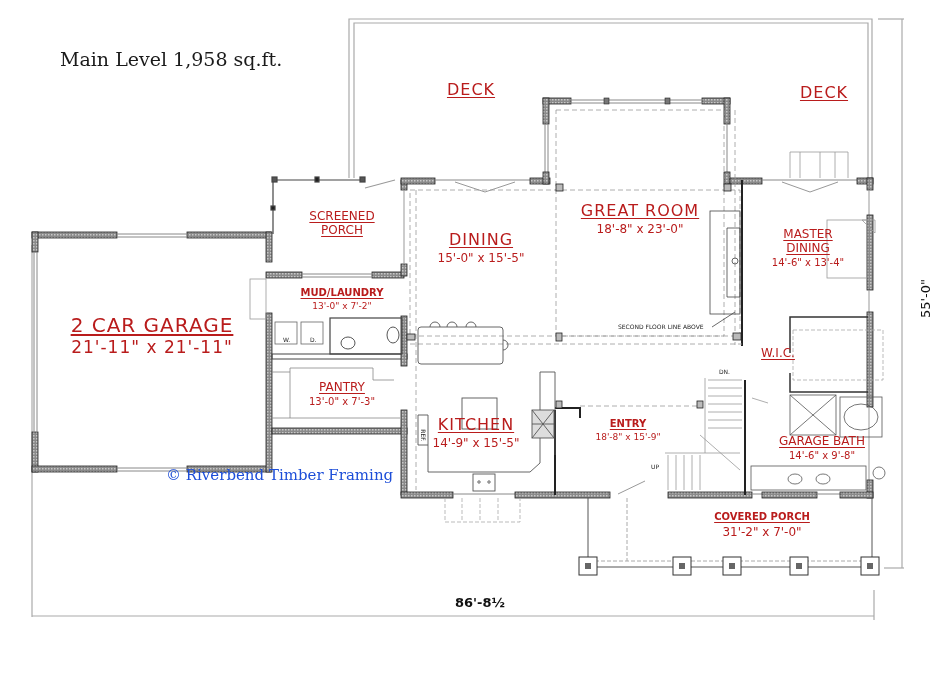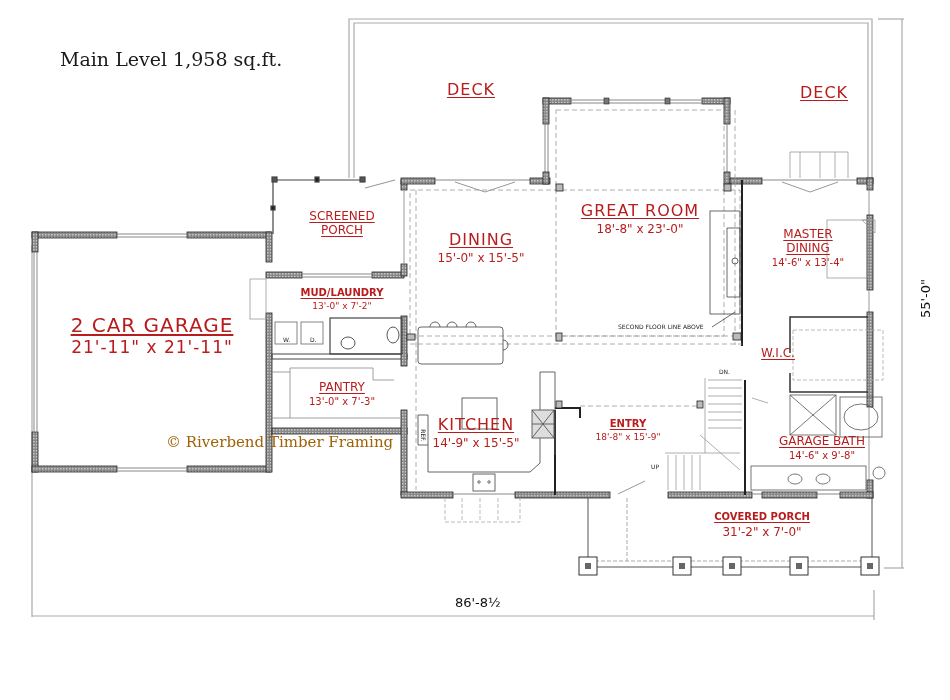--- a/index.html
+++ b/index.html
@@ -1,19 +1,19 @@
 <!DOCTYPE html>
 <html><head>
   <meta charset="utf-8">
   <style>
     html, body { margin: 0; padding: 0; background: #ffffff; }
     body { width: 950px; height: 700px; position: relative; overflow: hidden; }
     #plan { position: absolute; left: 0; top: 0; }
     .title { position: absolute; left: 60px; top: 48px; font-family: "DejaVu Serif", serif; font-size: 19px; color: #1a1a1a; }
-    .watermark { position: absolute; left: 166px; top: 433px; font-family: "DejaVu Serif", serif; font-size: 15px; color: #a16207; white-space: nowrap; }
+    .watermark { position: absolute; left: 166px; top: 466px; font-family: "DejaVu Serif", serif; font-size: 15px; color: #1d4ed8; white-space: nowrap; }
     .lbl { position: absolute; font-family: "DejaVu Sans", sans-serif; color: #b91c1c; text-align: center; white-space: nowrap; transform: translateX(-50%); line-height: 1; }
     .lbl .n { display: block; text-decoration: underline; text-underline-offset: 2px; }
     .lbl .d { display: block; margin-top: 4px; }
     .xl .n { font-size: 20px; letter-spacing: 1px; }
     .xl .d { font-size: 17px; letter-spacing: 1px; }
     .lg .n { font-size: 16px; letter-spacing: 1px; }
     .lg .d { font-size: 12px; }
     .md .n { font-size: 12px; }
     .md .d { font-size: 10px; }
     .sm .n { font-size: 10px; font-weight: bold; }
@@ -315,14 +315,14 @@
   <span class="d" style="font-size:12px;">31'-2" x 7'-0"</span>
 </div>
 
 <div class="tiny" style="left:618px; top:323px;">SECOND FLOOR LINE ABOVE</div>
 <div class="tiny" style="left:719px; top:368px;">DN.</div>
 <div class="tiny" style="left:651px; top:463px;">UP</div>
 <div class="tiny" style="left:283px; top:336px;">W.</div>
 <div class="tiny" style="left:310px; top:336px;">D.</div>
 <div class="tiny" style="left:417px; top:432px; transform:rotate(90deg);">REF.</div>
 
-<div class="dim" style="left:455px; top:595px;">86'-8½</div>
+<div class="dim" style="left:455px; top:595px;font-weight:bold;">86'-8½</div>
 <div class="dim dim-v" style="left:918px; top:318px;">55'-0"</div>
 
 </body></html>

